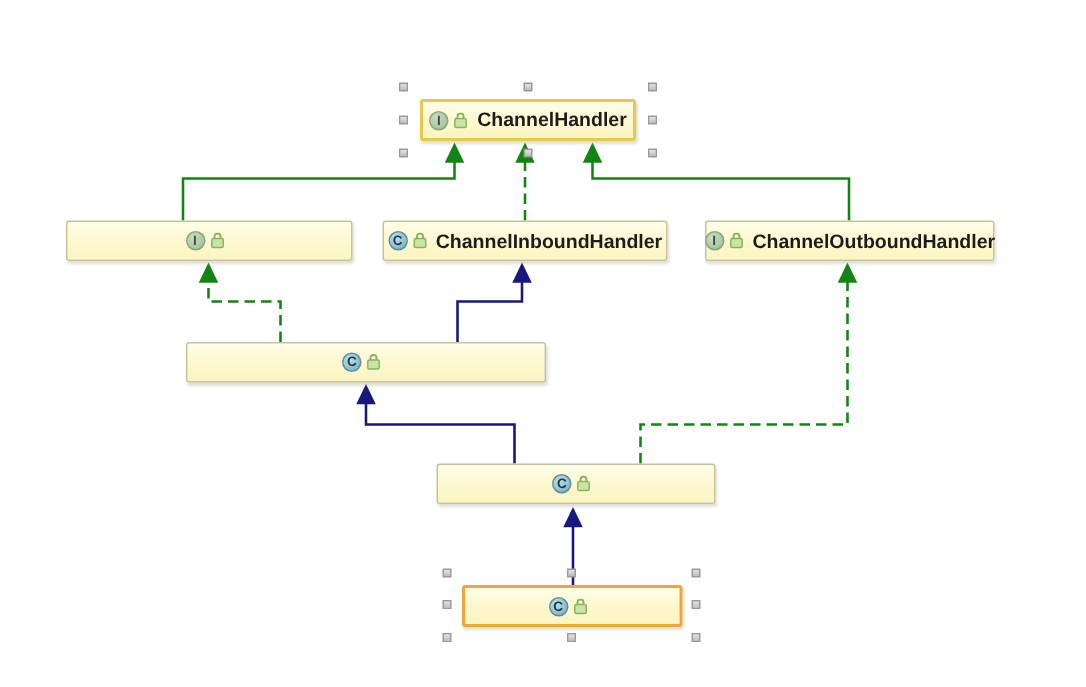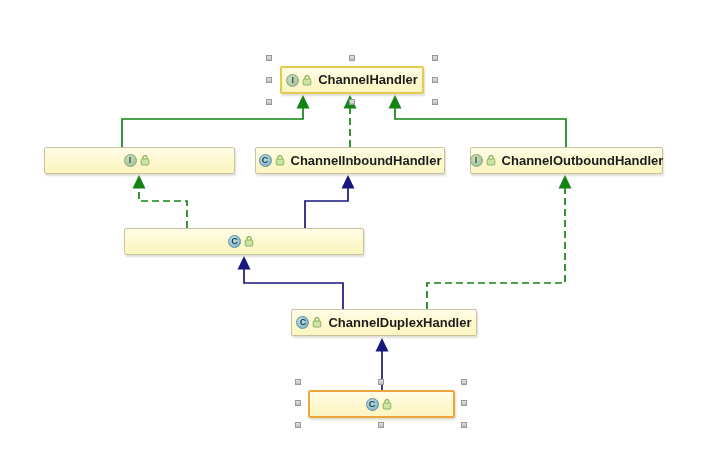--- a/index.html
+++ b/index.html
@@ -138,21 +138,20 @@
   </div>
 
   <div class="node" style="left:291px;top:309px;width:186px;height:27px;">
     <span class="badge cls">C</span>
     <span class="lockwrap">
       <svg width="10" height="11" viewBox="0 0 10 11">
           <path d="M3,4 V2.6 a2,2 0 0 1 4,0 V4" fill="none" stroke="#8cb261" stroke-width="1.3"></path>
           <rect x="1.2" y="4" width="7.6" height="6" rx="1" fill="#cbe4a4" stroke="#8cb261" stroke-width="1"></rect>
         </svg>
     </span>
-    <span class="lbl">ChannelDuplexHandler</span>
   </div>
 
   <div class="node sel-orange" style="left:308px;top:390px;width:147px;height:28px;">
     <span class="badge cls">C</span>
     <span class="lockwrap">
       <svg width="10" height="11" viewBox="0 0 10 11">
           <path d="M3,4 V2.6 a2,2 0 0 1 4,0 V4" fill="none" stroke="#8cb261" stroke-width="1.3"></path>
           <rect x="1.2" y="4" width="7.6" height="6" rx="1" fill="#cbe4a4" stroke="#8cb261" stroke-width="1"></rect>
         </svg>
     </span>

